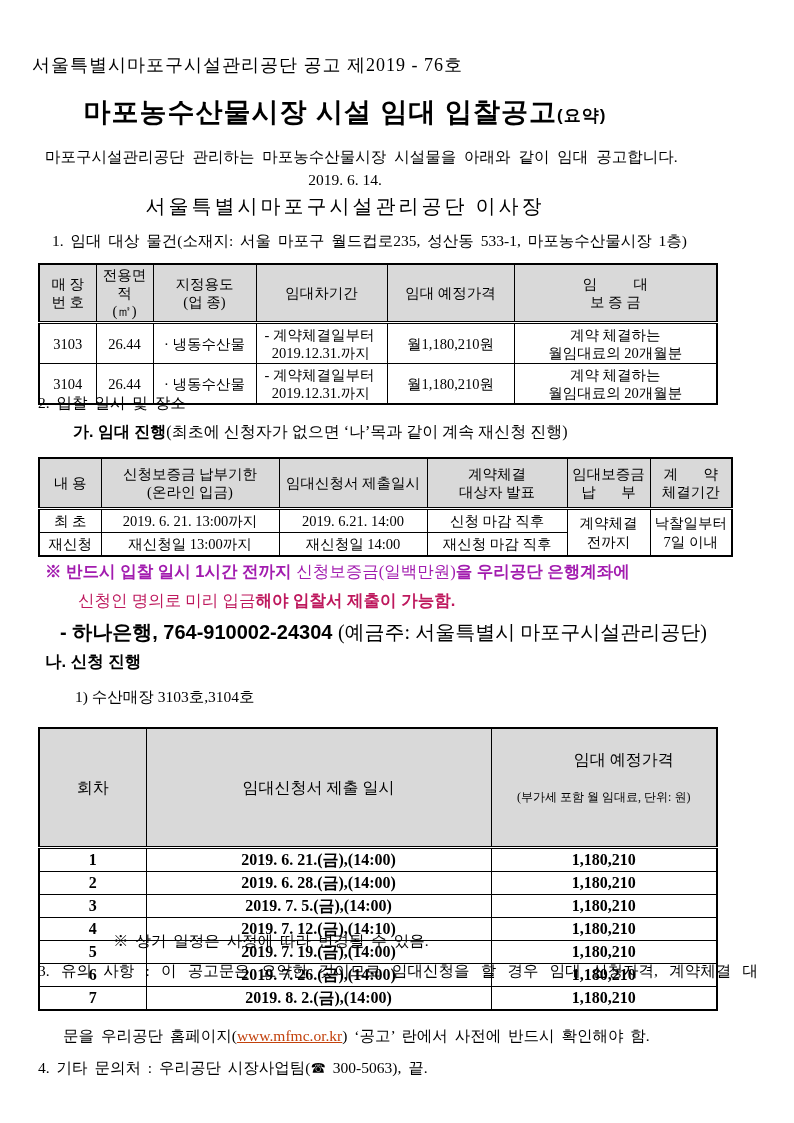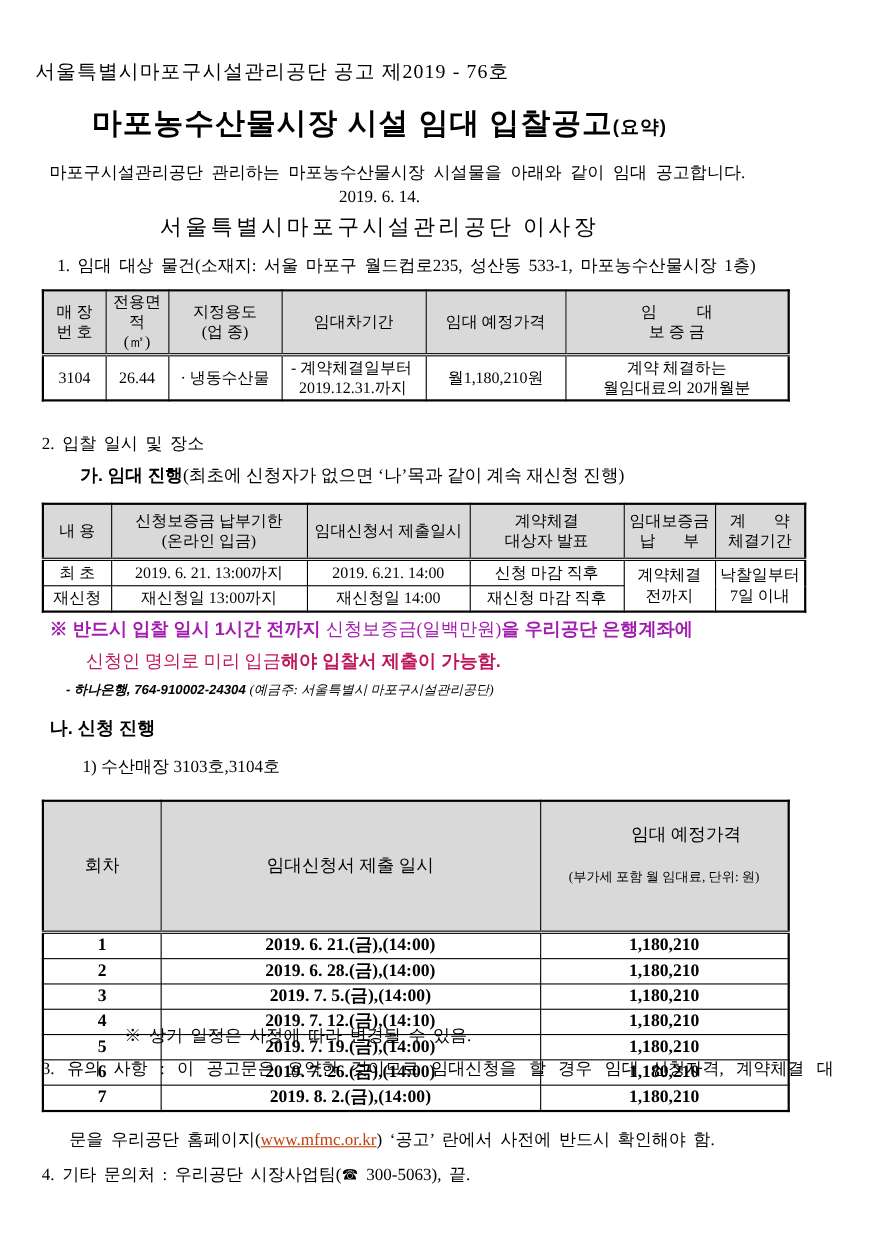--- a/index.html
+++ b/index.html
@@ -39,21 +39,21 @@
   .t2 td{height:20px;}
 
   .t3{left:38px;top:727px;width:678px;font-size:16px;}
   .t3 thead th{height:44px;}
   .t3 td{height:19px;font-weight:bold;}
   .t3 .note{display:block;font-size:12px;font-weight:normal;}
 
   .warn1{left:45px;top:561px;font-size:16.5px;color:#a21caf;}
   .warn2{left:78px;top:590px;font-size:16.5px;color:#be185d;}
   .warn .b, .warn1 .b, .warn2 .b{font-weight:bold;font-family:"Liberation Sans", sans-serif;}
-  .bank{left:60px;top:619px;font-size:12px;font-style:italic;}
+  .bank{left:60px;top:619px;font-size:20px;}
   .bank .b{font-weight:bold;font-family:"Liberation Sans", sans-serif;}
 
   .note-line{left:113px;top:931px;font-size:15.5px;word-spacing:3px;}
   .item3-l1{left:38px;top:961px;width:720px;font-size:15.5px;text-align:justify;text-align-last:justify;}
   .item3-l2{left:63px;top:993px;width:695px;font-size:15.5px;text-align:justify;text-align-last:justify;}
   .item3-l3{left:63px;top:1026px;font-size:15.5px;word-spacing:3px;}
   .item4{left:38px;top:1058px;font-size:15.5px;word-spacing:3px;}
   a.link{color:#c2410c;text-decoration:underline;}
 </style>
 </head>
@@ -91,20 +91,30 @@
         <th>지정용도
 (업 종)</th>
         <th>임대차기간</th>
         <th>임대 예정가격</th>
         <th>임          대
 보 증 금</th>
       </tr>
     </thead>
     <tbody>
       <tr>
+        <td>3103</td>
+        <td>26.44</td>
+        <td>· 냉동수산물</td>
+        <td class="ta-l">- 계약체결일부터
+  2019.12.31.까지</td>
+        <td>월1,180,210원</td>
+        <td>계약 체결하는
+월임대료의 20개월분</td>
+      </tr>
+      <tr>
         <td>3104</td>
         <td>26.44</td>
         <td>· 냉동수산물</td>
         <td class="ta-l">- 계약체결일부터
   2019.12.31.까지</td>
         <td>월1,180,210원</td>
         <td>계약 체결하는
 월임대료의 20개월분</td>
       </tr>
     </tbody>

